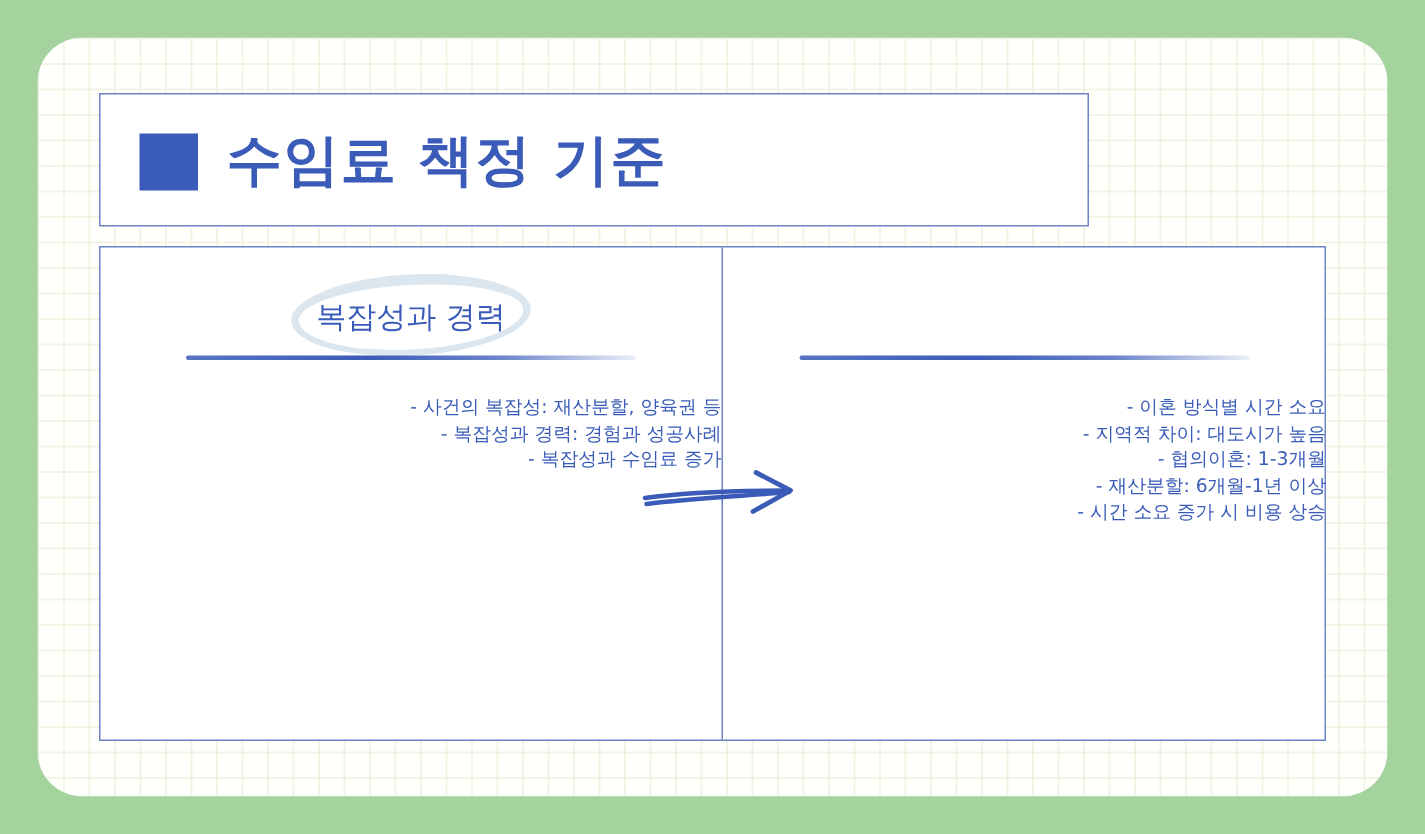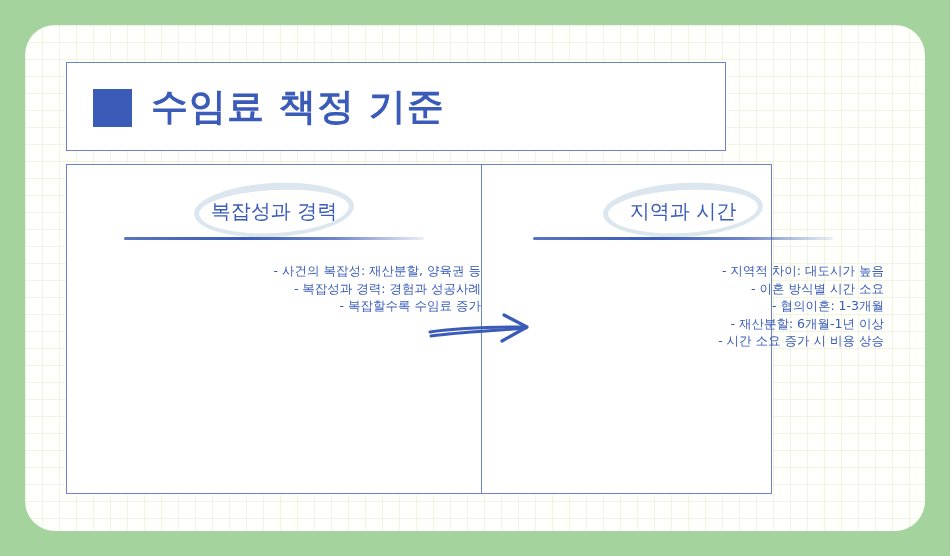--- a/index.html
+++ b/index.html
@@ -40,21 +40,21 @@
       left: 84px; top: 18px;
       font-size: 37px;
       font-weight: bold;
       color: #3a5cb8;
       letter-spacing: 1px;
       line-height: 52px;
     }
     .content-box {
       position: absolute;
       left: 41px; top: 139px;
-      width: 706px; height: 330px;
+      width: 818px; height: 330px;
       border: 1.5px solid #6b84c6;
       background: #ffffff;
       padding-left: 28px;
     }
     .panel {
       position: absolute;
       top: 0; height: 100%;
     }
     .panel.left { left: 0; width: 414px; }
     .panel.right { left: 414px; width: 403px; border-left: 1.5px solid #6b84c6; }
@@ -117,33 +117,29 @@
   <div class="content-box">
     <div class="panel left">
       <div class="heading-wrap">
         <div class="ellipse"></div>
         <div class="heading">복잡성과 경력</div>
       </div>
       <div class="underline"></div>
       <ul class="bullets">
         <li>- 사건의 복잡성: 재산분할, 양육권 등</li>
         <li>- 복잡성과 경력: 경험과 성공사례</li>
-        <li>- 복잡할수록 수임료 증가</li>
+        <li>- 복잡성과 수임료 증가</li>
       </ul>
     </div>
 
     <div class="panel right">
-      <div class="heading-wrap">
-        <div class="ellipse"></div>
-        <div class="heading">지역과 시간</div>
-      </div>
       <div class="underline"></div>
       <ul class="bullets">
+        <li>- 이혼 방식별 시간 소요</li>
         <li>- 지역적 차이: 대도시가 높음</li>
-        <li>- 이혼 방식별 시간 소요</li>
         <li>- 협의이혼: 1-3개월</li>
         <li>- 재산분할: 6개월-1년 이상</li>
         <li>- 시간 소요 증가 시 비용 상승</li>
       </ul>
     </div>
   </div>
 </div>
 
 <svg class="arrow" viewBox="0 0 108 40">
   <path d="M2 20 C 30 16, 60 15, 98 15" stroke="#3a5cb8" stroke-width="3" fill="none" stroke-linecap="round"></path>

